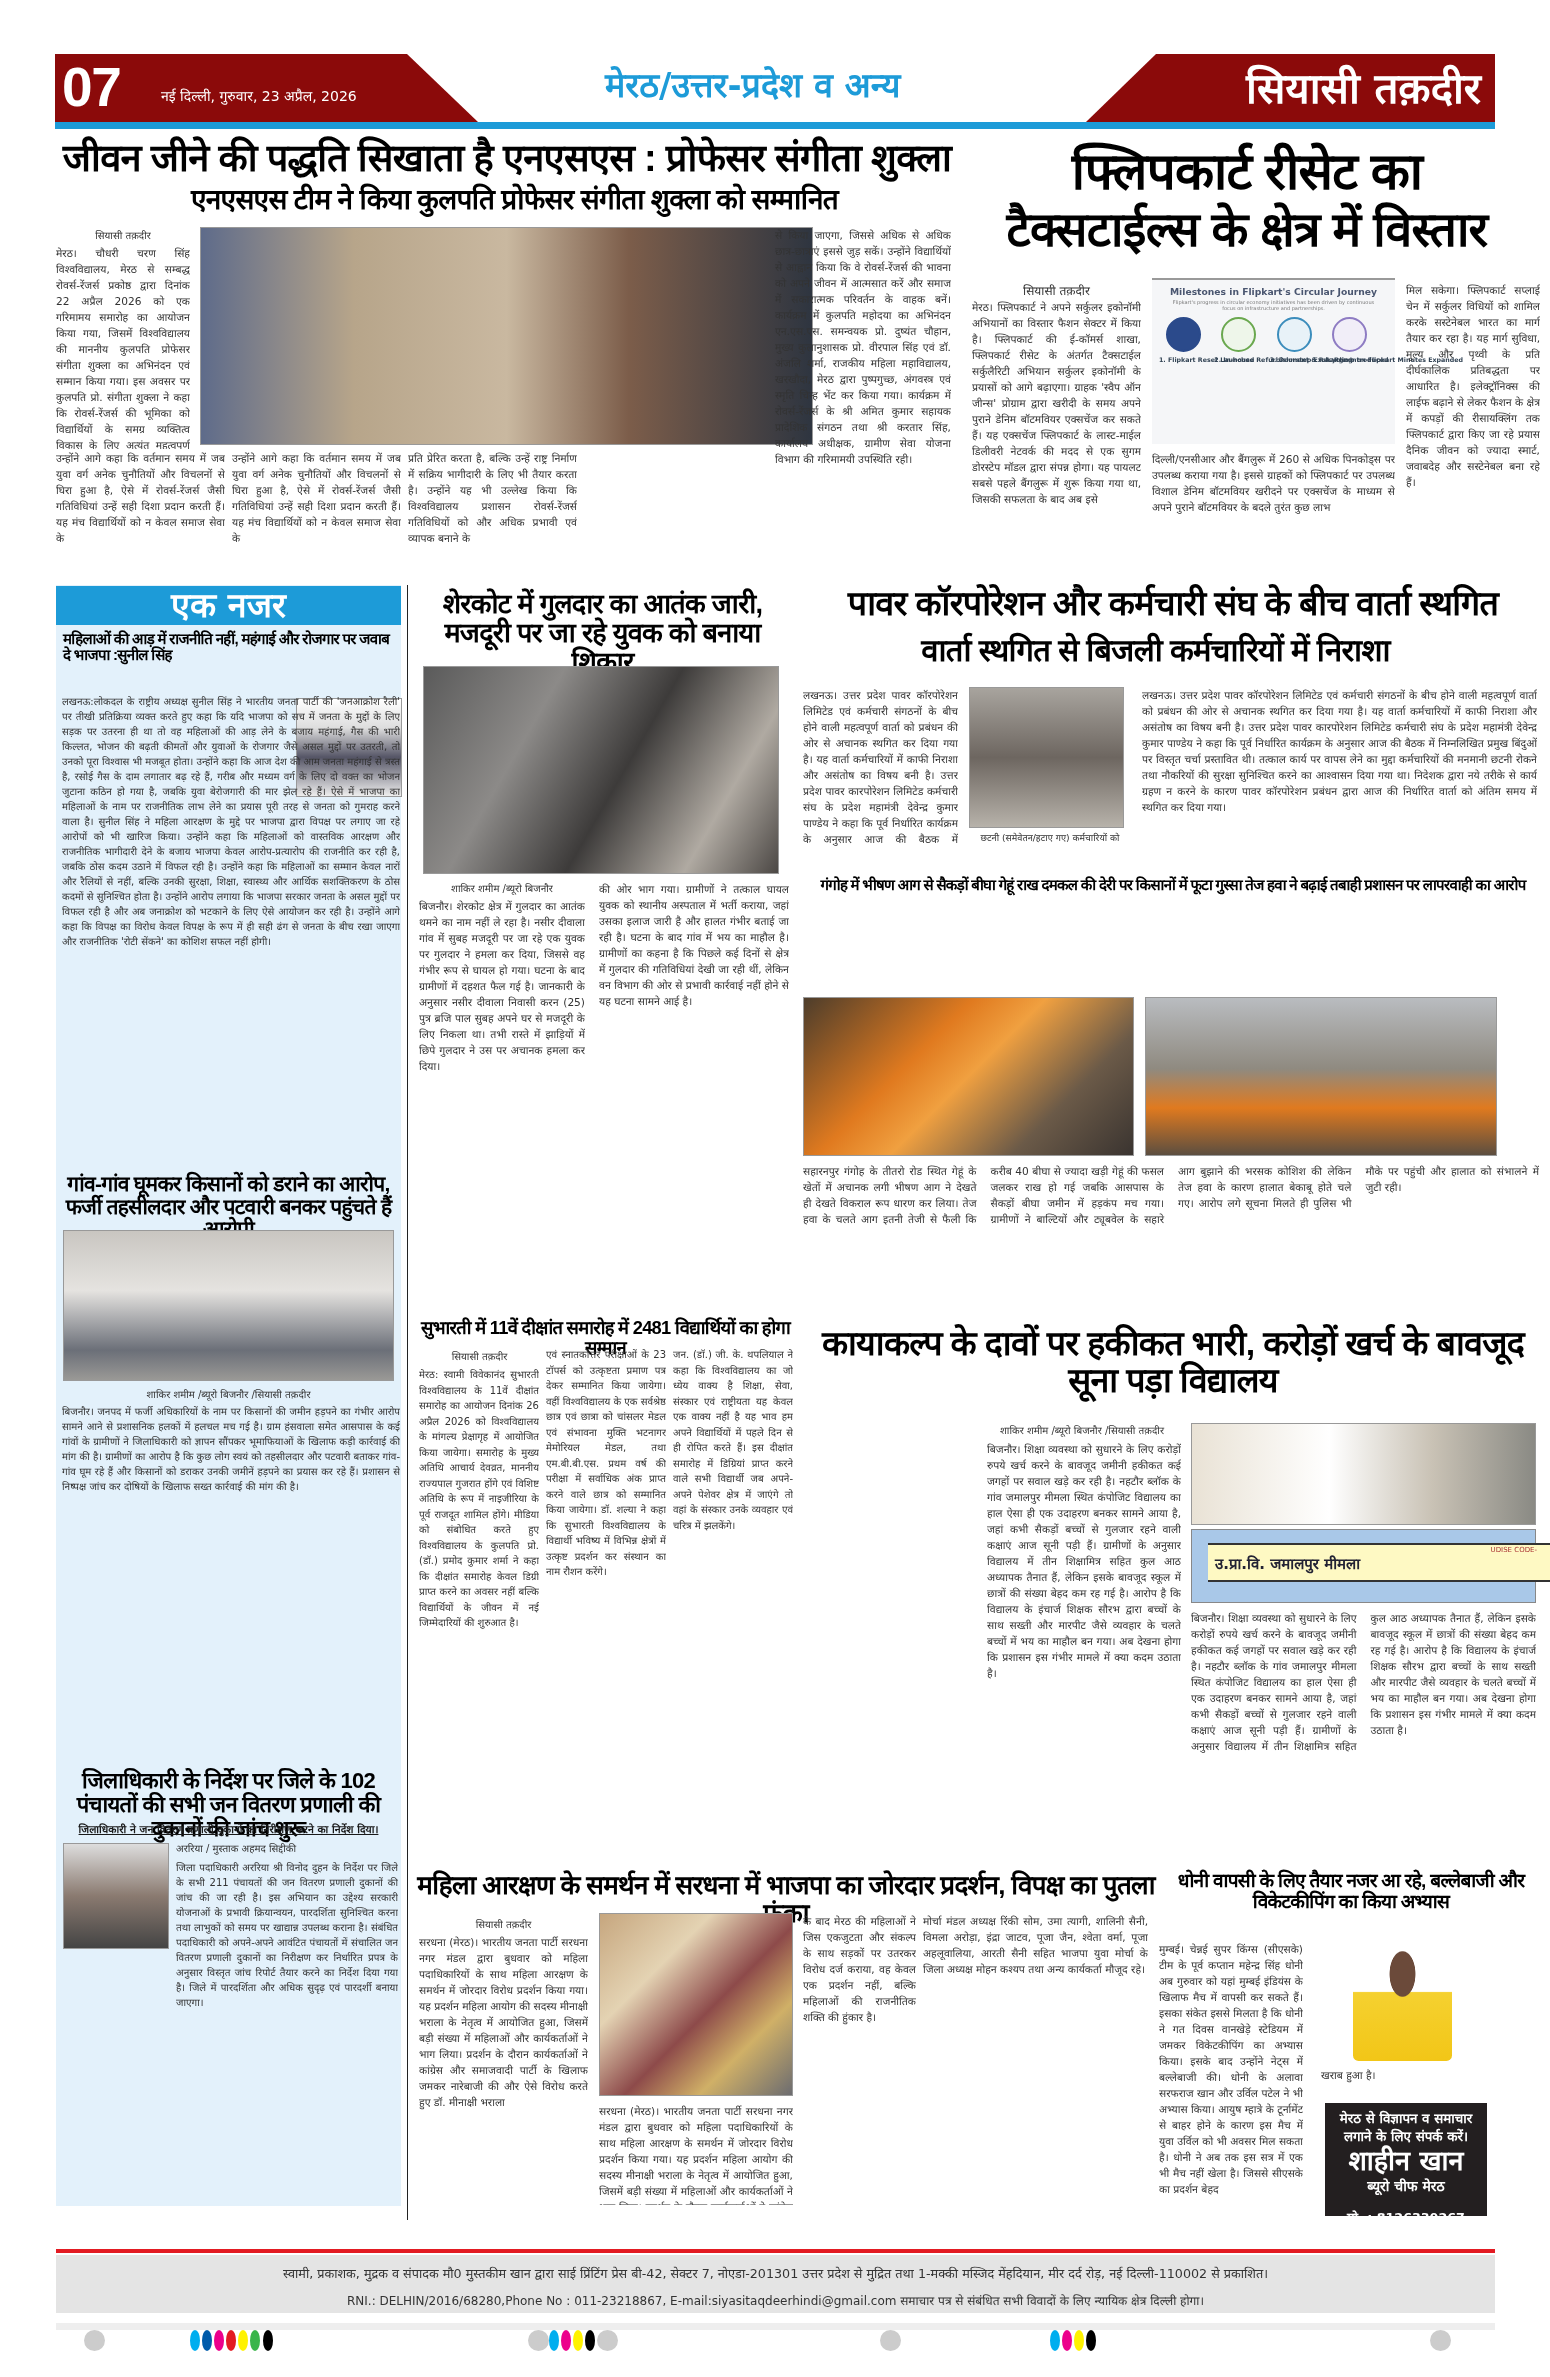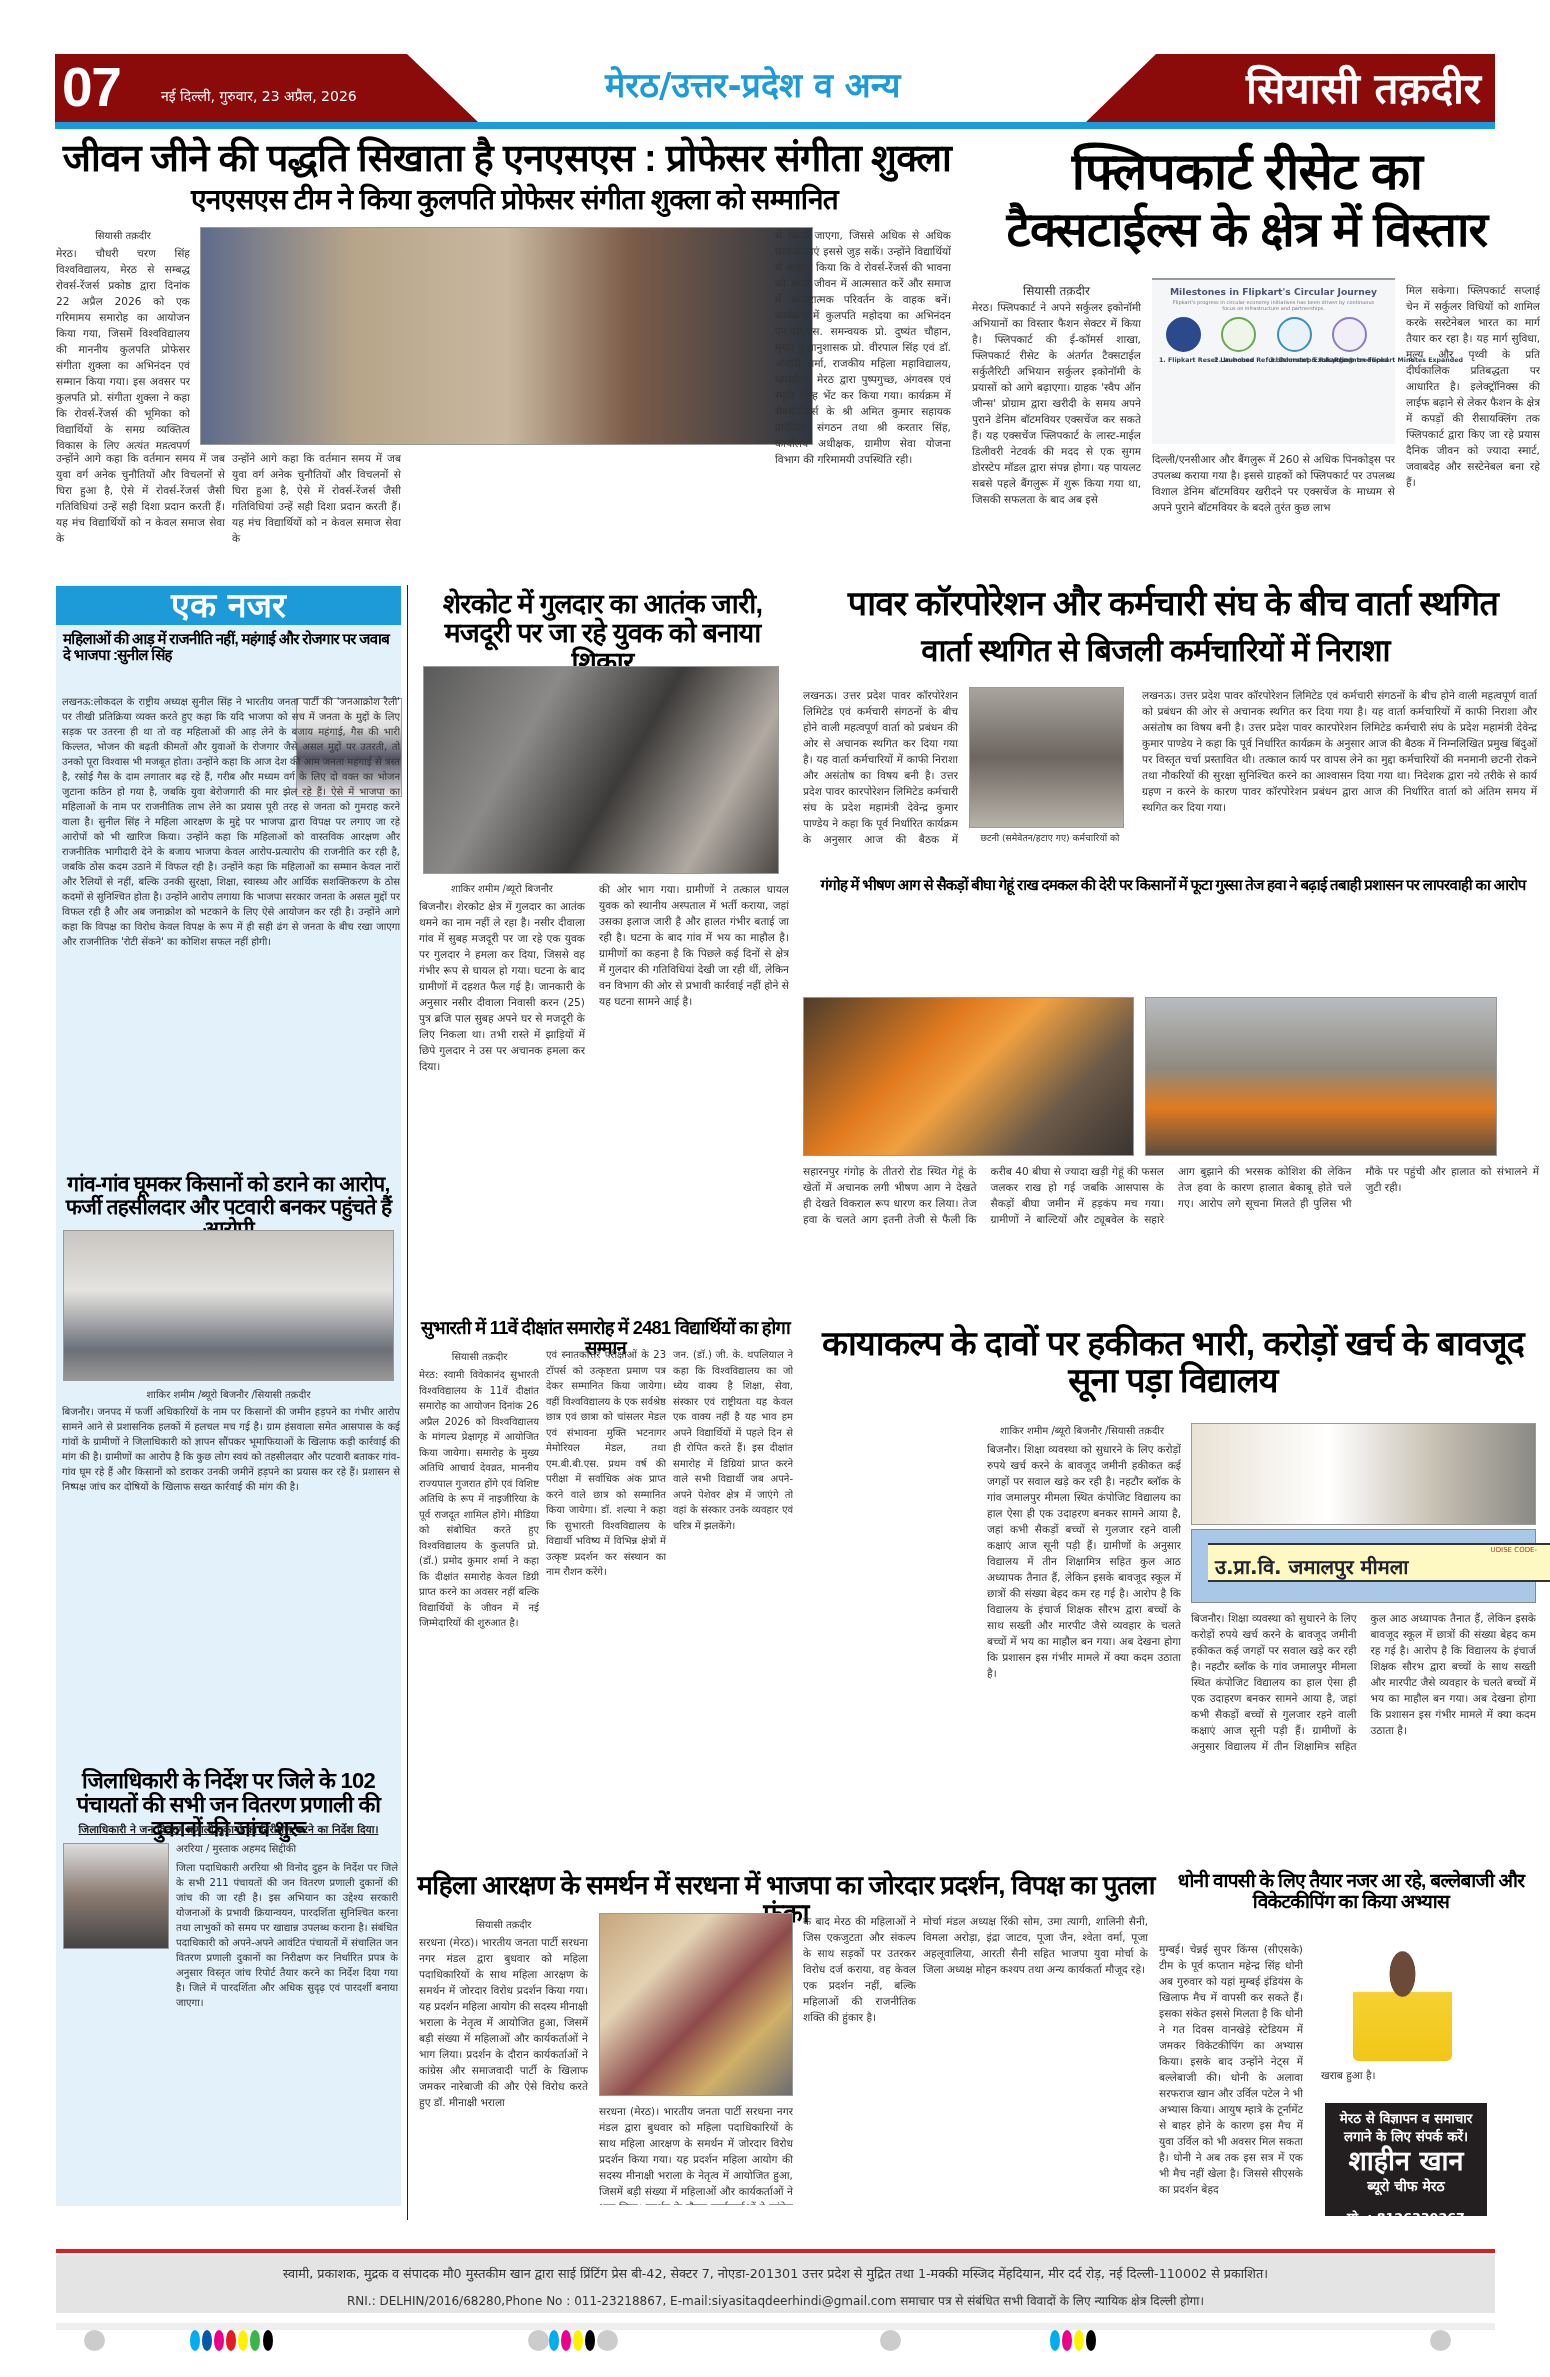--- a/index.html
+++ b/index.html
@@ -46,20 +46,21 @@
 </div>
 
 <div class="abs hl" style="left:56px;top:138px;width:902px;font-size:38px;text-align:center">जीवन जीने की पद्धति सिखाता है एनएसएस : प्रोफेसर संगीता शुक्ला</div>
 <div class="abs hl" style="left:99px;top:185px;width:831px;font-size:28px;text-align:center">एनएसएस टीम ने किया कुलपति प्रोफेसर संगीता शुक्ला को सम्मानित</div>
 <div class="abs" style="left:56px;top:227px;width:895px;height:338px">
   <div class="caption" style="position:absolute;left:0;top:1.4px;width:134px">सियासी तक़दीर</div>
   <div class="col-text abs" style="left:0;top:18.3px;width:134px;height:204px">मेरठ। चौधरी चरण सिंह विश्वविद्यालय, मेरठ से सम्बद्ध रोवर्स-रेंजर्स प्रकोष्ठ द्वारा दिनांक 22 अप्रैल 2026 को एक गरिमामय समारोह का आयोजन किया गया, जिसमें विश्वविद्यालय की माननीय कुलपति प्रोफेसर संगीता शुक्ला का अभिनंदन एवं सम्मान किया गया। इस अवसर पर कुलपति प्रो. संगीता शुक्ला ने कहा कि रोवर्स-रेंजर्स की भूमिका को विद्यार्थियों के समग्र व्यक्तित्व विकास के लिए अत्यंत महत्वपूर्ण बताया। उन्होंने कहा कि रोवर्स-रेंजर्स केवल एक गतिविधि नहीं, बल्कि जीवन जीने की एक पद्धति है, जो युवाओं में अनुशासन, आत्मनिर्भरता, सामाजिक उत्तरदायित्व और नेतृत्व क्षमता का निर्माण करती है।</div>
   <div class="photo abs" style="left:144px;top:0;width:613px;height:218px;background:linear-gradient(90deg,#5e6b8a 0%,#b7a58a 25%,#c9b8a0 50%,#7c5d4a 70%,#2e3540 100%)"></div>
   <div class="col-text abs" style="left:0;top:223px;width:169px;height:113px">उन्होंने आगे कहा कि वर्तमान समय में जब युवा वर्ग अनेक चुनौतियों और विचलनों से घिरा हुआ है, ऐसे में रोवर्स-रेंजर्स जैसी गतिविधियां उन्हें सही दिशा प्रदान करती हैं। यह मंच विद्यार्थियों को न केवल समाज सेवा के</div>
   <div class="col-text abs" style="left:176px;top:223px;width:169px;height:113px">उन्होंने आगे कहा कि वर्तमान समय में जब युवा वर्ग अनेक चुनौतियों और विचलनों से घिरा हुआ है, ऐसे में रोवर्स-रेंजर्स जैसी गतिविधियां उन्हें सही दिशा प्रदान करती हैं। यह मंच विद्यार्थियों को न केवल समाज सेवा के</div>
+  <div class="col-text abs" style="left:352px;top:223px;width:169px;height:113px">प्रति प्रेरित करता है, बल्कि उन्हें राष्ट्र निर्माण में सक्रिय भागीदारी के लिए भी तैयार करता है। उन्होंने यह भी उल्लेख किया कि विश्वविद्यालय प्रशासन रोवर्स-रेंजर्स गतिविधियों को और अधिक प्रभावी एवं व्यापक बनाने के</div>
   <div class="col-text abs" style="left:719px;top:0;width:176px;height:335px">से किया जाएगा, जिससे अधिक से अधिक छात्र-छात्राएं इससे जुड़ सकें। उन्होंने विद्यार्थियों से आह्वान किया कि वे रोवर्स-रेंजर्स की भावना को अपने जीवन में आत्मसात करें और समाज में सकारात्मक परिवर्तन के वाहक बनें। कार्यक्रम में कुलपति महोदया का अभिनंदन एन.एस.एस. समन्वयक प्रो. दुष्यंत चौहान, मुख्य कुलानुशासक प्रो. वीरपाल सिंह एवं डॉ. अंजलि शर्मा, राजकीय महिला महाविद्यालय, खरखौदा, मेरठ द्वारा पुष्पगुच्छ, अंगवस्त्र एवं स्मृति चिन्ह भेंट कर किया गया। कार्यक्रम में रोवर्स-रेंजर्स के श्री अमित कुमार सहायक प्रादेशिक संगठन तथा श्री करतार सिंह, कार्यालय अधीक्षक, ग्रामीण सेवा योजना विभाग की गरिमामयी उपस्थिति रही।</div>
 </div>
 
 <div class="abs hl" style="left:972px;top:144px;width:550px;font-size:51px;text-align:center">फ्लिपकार्ट रीसेट का</div>
 <div class="abs hl" style="left:965px;top:204px;width:564px;font-size:48px;text-align:center">टैक्सटाईल्स के क्षेत्र में विस्तार</div>
 <div class="abs caption" style="left:972px;top:282px;width:169px;font-size:12px">सियासी तक़दीर</div>
 <div class="abs col-text" style="left:972px;top:299px;width:169px;height:257px">मेरठ। फ्लिपकार्ट ने अपने सर्कुलर इकोनॉमी अभियानों का विस्तार फैशन सेक्टर में किया है। फ्लिपकार्ट की ई-कॉमर्स शाखा, फ्लिपकार्ट रीसेट के अंतर्गत टैक्सटाईल सर्कुलैरिटी अभियान सर्कुलर इकोनॉमी के प्रयासों को आगे बढ़ाएगा। ग्राहक 'स्वैप ऑन जीन्स' प्रोग्राम द्वारा खरीदी के समय अपने पुराने डेनिम बॉटमवियर एक्सचेंज कर सकते हैं। यह एक्सचेंज फ्लिपकार्ट के लास्ट-माईल डिलीवरी नेटवर्क की मदद से एक सुगम डोरस्टेप मॉडल द्वारा संपन्न होगा। यह पायलट सबसे पहले बैंगलुरू में शुरू किया गया था, जिसकी सफलता के बाद अब इसे</div>
 <div class="abs infog" style="left:1152px;top:278px;width:243px;height:166px;padding:5.6px">
   <div style="font-size:9.2px;font-weight:bold;color:#4a5670;text-align:center">Milestones in Flipkart's Circular Journey</div>
   <div style="font-size:5px;color:#777;text-align:center;margin:2.8px 14px 5.6px">Flipkart's progress in circular economy initiatives has been driven by continuous focus on infrastructure and partnerships.</div>
@@ -114,21 +115,21 @@
 <div class="abs col-text" style="left:419px;top:1367px;width:120px;height:486px;font-size:10px;line-height:15.5px">मेरठ: स्वामी विवेकानंद सुभारती विश्वविद्यालय के 11वें दीक्षांत समारोह का आयोजन दिनांक 26 अप्रैल 2026 को विश्वविद्यालय के मांगल्य प्रेक्षागृह में आयोजित किया जायेगा। समारोह के मुख्य अतिथि आचार्य देवव्रत, माननीय राज्यपाल गुजरात होंगे एवं विशिष्ट अतिथि के रूप में नाइजीरिया के पूर्व राजदूत शामिल होंगे। मीडिया को संबोधित करते हुए विश्वविद्यालय के कुलपति प्रो. (डॉ.) प्रमोद कुमार शर्मा ने कहा कि दीक्षांत समारोह केवल डिग्री प्राप्त करने का अवसर नहीं बल्कि विद्यार्थियों के जीवन में नई जिम्मेदारियों की शुरुआत है।</div>
 <div class="abs col-text" style="left:546px;top:1347px;width:120px;height:506px;font-size:10px;line-height:15.5px">एवं स्नातकोत्तर परीक्षाओं के 23 टॉपर्स को उत्कृष्टता प्रमाण पत्र देकर सम्मानित किया जायेगा। वहीं विश्वविद्यालय के एक सर्वश्रेष्ठ छात्र एवं छात्रा को चांसलर मेडल एवं संभावना मुक्ति भटनागर मेमोरियल मेडल, तथा एम.बी.बी.एस. प्रथम वर्ष की परीक्षा में सर्वाधिक अंक प्राप्त करने वाले छात्र को सम्मानित किया जायेगा। डॉ. शल्या ने कहा कि सुभारती विश्वविद्यालय के विद्यार्थी भविष्य में विभिन्न क्षेत्रों में उत्कृष्ट प्रदर्शन कर संस्थान का नाम रौशन करेंगे।</div>
 <div class="abs col-text" style="left:673px;top:1347px;width:120px;height:506px;font-size:10px;line-height:15.5px">जन. (डॉ.) जी. के. थपलियाल ने कहा कि विश्वविद्यालय का जो ध्येय वाक्य है शिक्षा, सेवा, संस्कार एवं राष्ट्रीयता यह केवल एक वाक्य नहीं है यह भाव हम अपने विद्यार्थियों में पहले दिन से ही रोपित करते हैं। इस दीक्षांत समारोह में डिग्रियां प्राप्त करने वाले सभी विद्यार्थी जब अपने-अपने पेशेवर क्षेत्र में जाएंगे तो वहां के संस्कार उनके व्यवहार एवं चरित्र में झलकेंगे।</div>
 
 <div class="abs hl" style="left:803px;top:1325px;width:740px;font-size:34px;text-align:center">कायाकल्प के दावों पर हकीकत भारी, करोड़ों खर्च के बावजूद सूना पड़ा विद्यालय</div>
 <div class="abs caption" style="left:987px;top:1423px;width:190px">शाकिर शमीम /ब्यूरो बिजनौर /सियासी तक़दीर</div>
 <div class="abs photo" style="left:1191px;top:1423px;width:345px;height:102px;background:linear-gradient(90deg,#e9e2d5 0%,#fff 40%,#c9c2b5 70%,#8a8a84 100%)"></div>
 <div class="abs" style="left:1191px;top:1529px;width:345px;height:74px;background:#a9c8e8;border:0.7px solid #888">
   <div style="position:absolute;left:16px;top:12.7px;width:100%;height:39px;background:#fef9c3;border-top:2.8px solid #333;border-bottom:2.8px solid #333">
     <div style="position:absolute;right:14px;top:1.4px;font-size:7px;color:#a33">UDISE CODE-</div>
-    <div style="position:absolute;left:7px;top:8.5px;font-size:20px;font-weight:bold;color:#223">उ.प्रा.वि. जमालपुर मीमला</div>
+    <div style="position:absolute;left:7px;top:8.5px;font-size:15px;font-weight:bold;color:#223">उ.प्रा.वि. जमालपुर मीमला</div>
   </div>
 </div>
 <div class="abs col-text" style="left:987px;top:1441px;width:194px;height:423px">बिजनौर। शिक्षा व्यवस्था को सुधारने के लिए करोड़ों रुपये खर्च करने के बावजूद जमीनी हकीकत कई जगहों पर सवाल खड़े कर रही है। नहटौर ब्लॉक के गांव जमालपुर मीमला स्थित कंपोजिट विद्यालय का हाल ऐसा ही एक उदाहरण बनकर सामने आया है, जहां कभी सैकड़ों बच्चों से गुलजार रहने वाली कक्षाएं आज सूनी पड़ी हैं। ग्रामीणों के अनुसार विद्यालय में तीन शिक्षामित्र सहित कुल आठ अध्यापक तैनात हैं, लेकिन इसके बावजूद स्कूल में छात्रों की संख्या बेहद कम रह गई है। आरोप है कि विद्यालय के इंचार्ज शिक्षक सौरभ द्वारा बच्चों के साथ सख्ती और मारपीट जैसे व्यवहार के चलते बच्चों में भय का माहौल बन गया। अब देखना होगा कि प्रशासन इस गंभीर मामले में क्या कदम उठाता है।</div>
 <div class="abs col-text" style="left:1191px;top:1610px;width:345px;height:254px;column-count:2;column-gap:14px">बिजनौर। शिक्षा व्यवस्था को सुधारने के लिए करोड़ों रुपये खर्च करने के बावजूद जमीनी हकीकत कई जगहों पर सवाल खड़े कर रही है। नहटौर ब्लॉक के गांव जमालपुर मीमला स्थित कंपोजिट विद्यालय का हाल ऐसा ही एक उदाहरण बनकर सामने आया है, जहां कभी सैकड़ों बच्चों से गुलजार रहने वाली कक्षाएं आज सूनी पड़ी हैं। ग्रामीणों के अनुसार विद्यालय में तीन शिक्षामित्र सहित कुल आठ अध्यापक तैनात हैं, लेकिन इसके बावजूद स्कूल में छात्रों की संख्या बेहद कम रह गई है। आरोप है कि विद्यालय के इंचार्ज शिक्षक सौरभ द्वारा बच्चों के साथ सख्ती और मारपीट जैसे व्यवहार के चलते बच्चों में भय का माहौल बन गया। अब देखना होगा कि प्रशासन इस गंभीर मामले में क्या कदम उठाता है।</div>
 
 <div class="abs hl" style="left:416px;top:1871px;width:740px;font-size:26px;text-align:center">महिला आरक्षण के समर्थन में सरधना में भाजपा का जोरदार प्रदर्शन, विपक्ष का पुतला फूंका</div>
 <div class="abs caption" style="left:419px;top:1917px;width:169px">सियासी तक़दीर</div>
 <div class="abs col-text" style="left:419px;top:1934px;width:169px;height:271px">सरधना (मेरठ)। भारतीय जनता पार्टी सरधना नगर मंडल द्वारा बुधवार को महिला पदाधिकारियों के साथ महिला आरक्षण के समर्थन में जोरदार विरोध प्रदर्शन किया गया। यह प्रदर्शन महिला आयोग की सदस्य मीनाक्षी भराला के नेतृत्व में आयोजित हुआ, जिसमें बड़ी संख्या में महिलाओं और कार्यकर्ताओं ने भाग लिया। प्रदर्शन के दौरान कार्यकर्ताओं ने कांग्रेस और समाजवादी पार्टी के खिलाफ जमकर नारेबाजी की और ऐसे विरोध करते हुए डॉ. मीनाक्षी भराला</div>
 <div class="abs photo" style="left:599px;top:1913px;width:194px;height:183px;background:linear-gradient(135deg,#c6a67e 0%,#e4d3b3 30%,#8d4a4a 55%,#d0b067 75%,#6c6c70 100%)"></div>
 <div class="abs col-text" style="left:599px;top:2103px;width:194px;height:102px">सरधना (मेरठ)। भारतीय जनता पार्टी सरधना नगर मंडल द्वारा बुधवार को महिला पदाधिकारियों के साथ महिला आरक्षण के समर्थन में जोरदार विरोध प्रदर्शन किया गया। यह प्रदर्शन महिला आयोग की सदस्य मीनाक्षी भराला के नेतृत्व में आयोजित हुआ, जिसमें बड़ी संख्या में महिलाओं और कार्यकर्ताओं ने भाग लिया। प्रदर्शन के दौरान कार्यकर्ताओं ने कांग्रेस और समाजवादी पार्टी के खिलाफ जमकर नारेबाजी की और ऐसे विरोध करते हुए डॉ. मीनाक्षी भराला</div>

